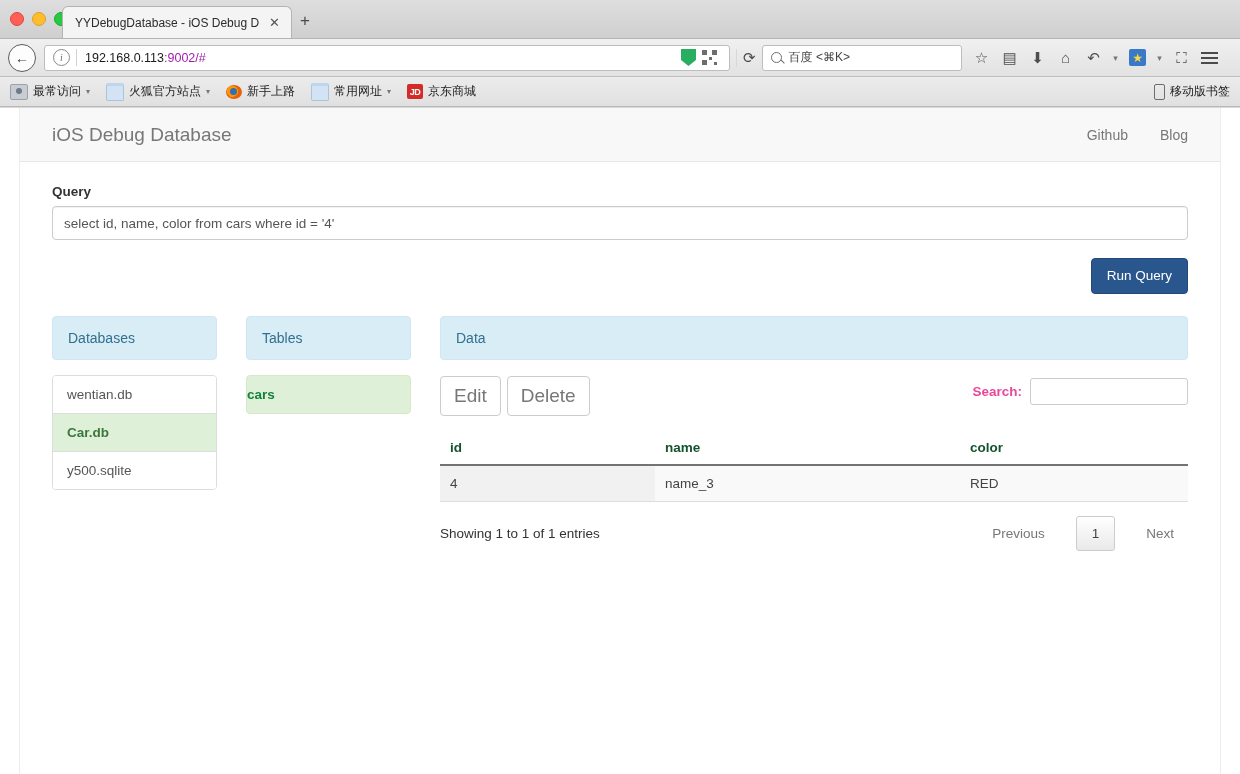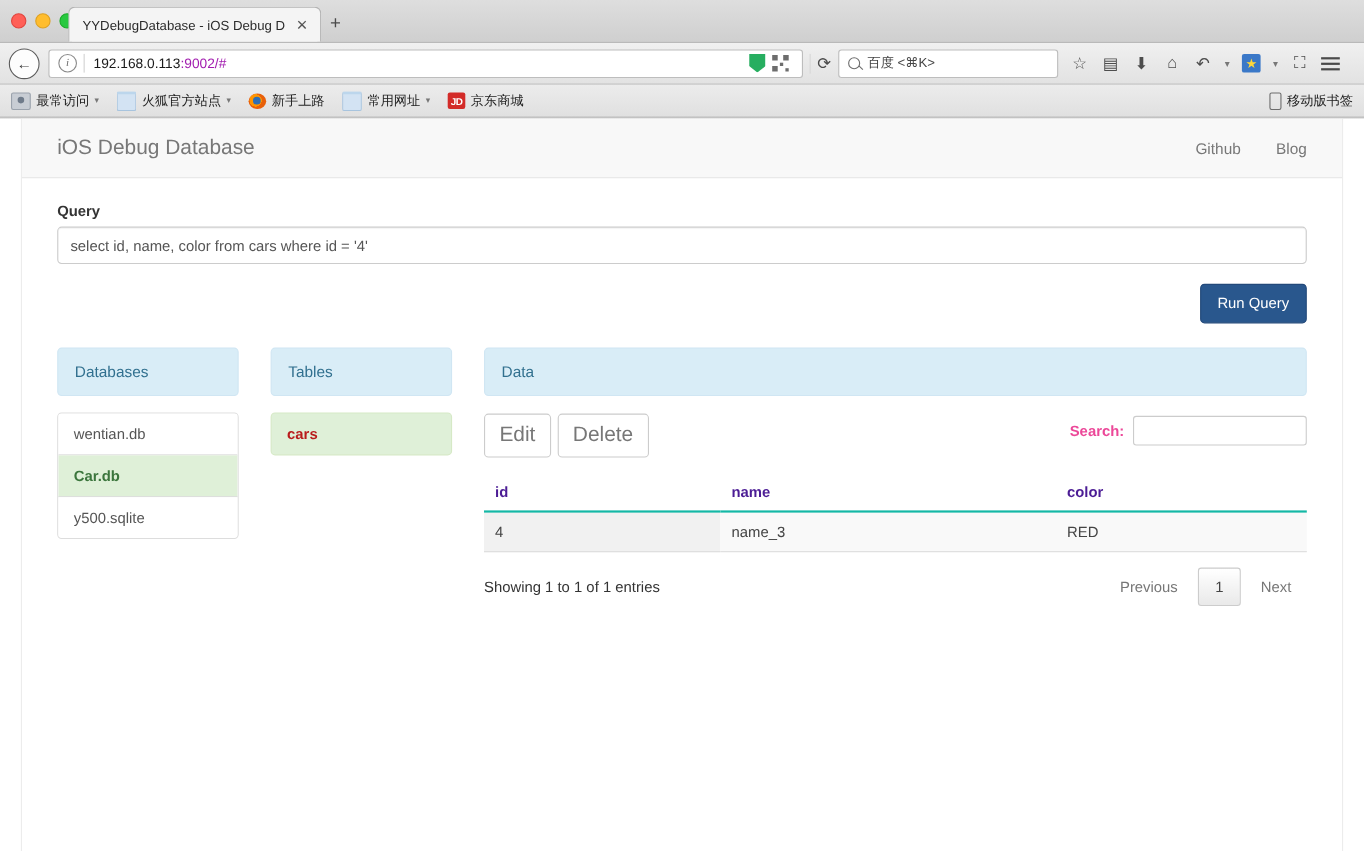--- a/index.html
+++ b/index.html
@@ -380,23 +380,23 @@
   .list-item.active {
     background: #dff0d8;
     color: #3c763d;
     font-weight: bold;
   }
   .list-single {
     margin-top: 15px;
     border: 1px solid #d6e9c6;
     border-radius: 4px;
     background: #dff0d8;
-    color: #b91c1c;
+    color: #15803d;
     font-weight: bold;
-    padding: 11px 14px;
+    padding: 11px 0;
     font-size: 13.5px;
     cursor: pointer;
   }
 
   .data-tools {
     margin-top: 16px;
     display: flex;
     align-items: flex-start;
   }
   .btn-default {
@@ -431,43 +431,43 @@
   }
 
   table.data-table {
     width: 100%;
     border-collapse: collapse;
     margin-top: 16px;
   }
   table.data-table th {
     text-align: left;
     font-size: 13.5px;
-    color: #4c1d95;
+    color: #14532d;
     font-weight: bold;
     padding: 8px 10px 9px 10px;
-    border-bottom: 2px solid #14b8a6;
+    border-bottom: 2px solid #737373;
   }
   table.data-table td {
     font-size: 13.5px;
     color: #444;
     padding: 10px 10px;
     border-bottom: 1px solid #dddddd;
     background: #f9f9f9;
   }
   table.data-table td.sorted { background: #f1f1f1; }
   .col-id { width: 195px; }
   .col-name { width: 285px; margin-top: 44px; }
 
   .table-footer {
     margin-top: 14px;
     display: flex;
     align-items: center;
   }
   .entries-info { font-size: 13.5px; color: #333; }
-  .pager { margin-left: auto; display: flex; align-items: center; gap: 0; }
+  .pager { margin-left: auto; display: flex; align-items: center; gap: 13px; }
   .pager-btn {
     font-size: 13.5px;
     color: #777;
     padding: 9px 13px;
     cursor: pointer;
     border: 1px solid transparent;
     border-radius: 3px;
     background: transparent;
     font-family: "Liberation Sans", sans-serif;
   }

